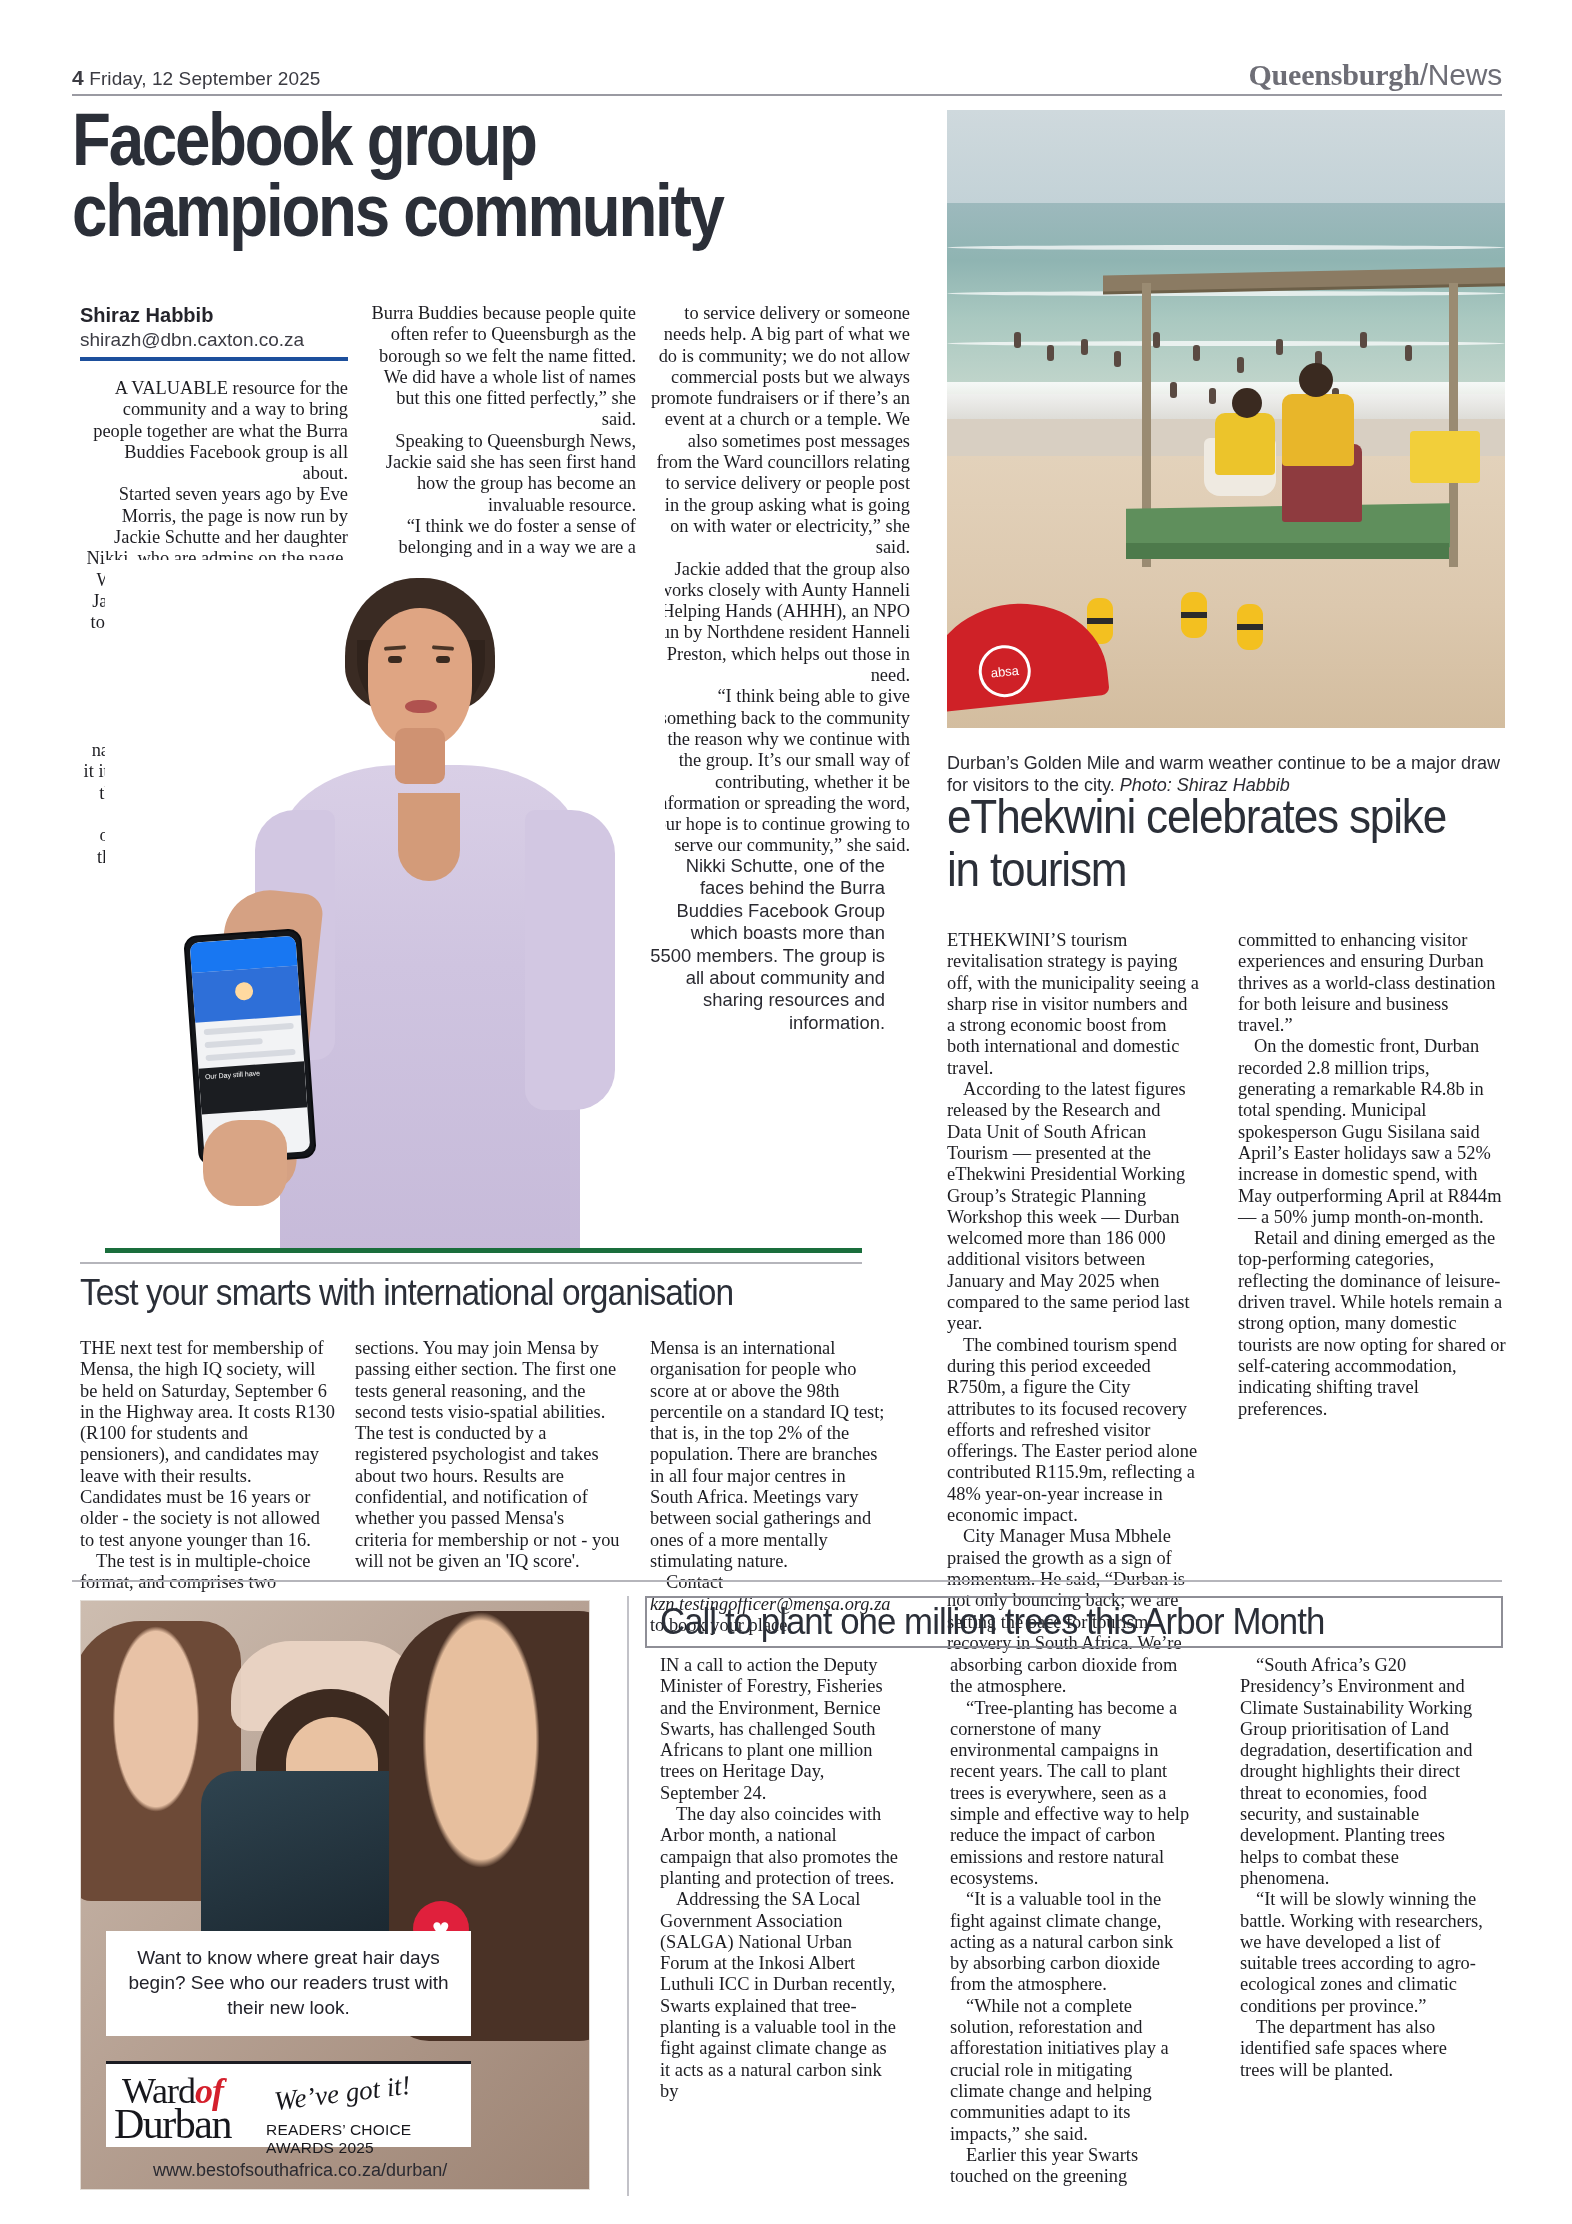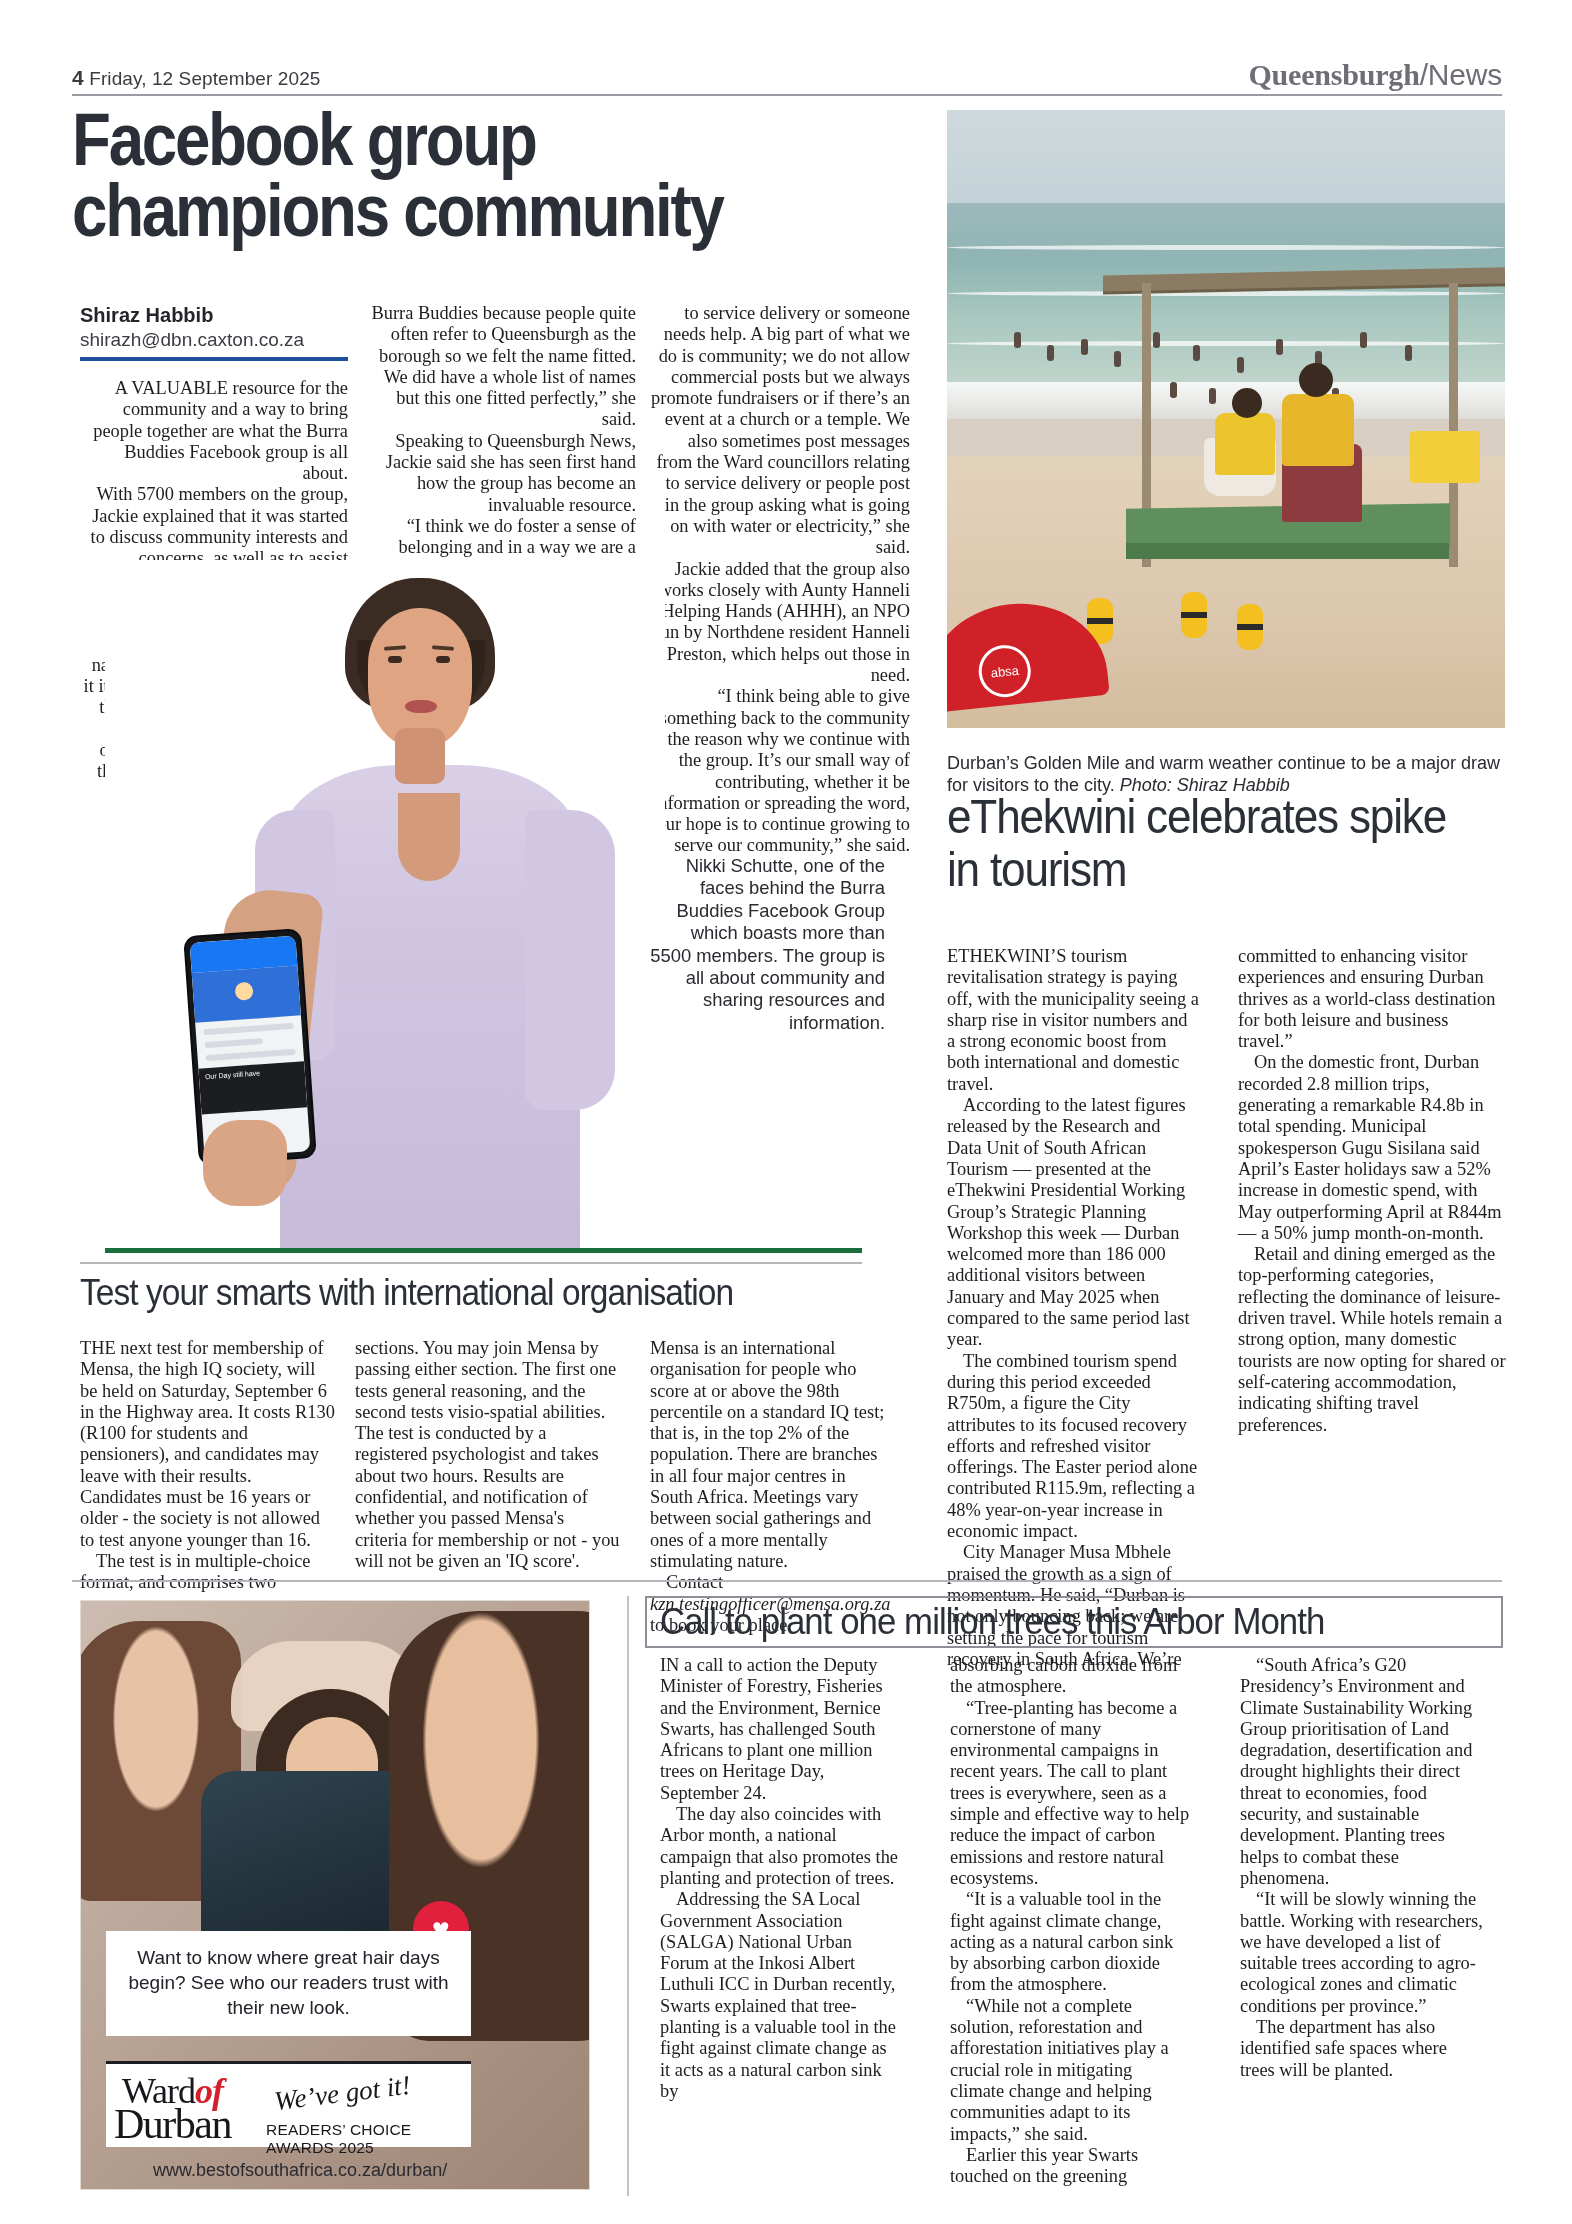--- a/index.html
+++ b/index.html
@@ -220,21 +220,21 @@
     font-family:"Liberation Sans", sans-serif;
     font-size:48px; line-height:53px; color:#2b2f38; letter-spacing:-1.3px;
     transform:scaleX(.92); transform-origin:left top;
   }
   .s2col{
     position:absolute;
     font-family:"Liberation Serif", serif;
     font-size:18.4px; line-height:21.3px; color:#1d1d22;
   }
   .s2col p{ margin:0; text-indent:16px; }
-  .s2col p.first{ text-indent:0;margin-top:16px; }
+  .s2col p.first{ text-indent:0; }
   #s2c1{ left:947px; top:930px; width:252px; }
   #s2c2{ left:1238px; top:930px; width:268px; }
 
   
   .rule-mensa{ position:absolute; left:80px; top:1262px; width:782px; height:2px; background:#b5b5bb;}
   .head-mensa{
     position:absolute; left:80px; top:1272px; width:790px;
     font-family:"Liberation Sans", sans-serif;
     font-size:36px; line-height:42px; color:#2b2f38; letter-spacing:-1px;
     transform:scaleX(.93); transform-origin:left top;
@@ -369,20 +369,21 @@
   <div class="head-main">Facebook group champions community</div>
 
   <div class="byline">
     <div class="name">Shiraz Habbib</div>
     <div class="mail">shirazh@dbn.caxton.co.za</div>
     <div class="bar"></div>
   </div>
 
   <div class="s1col" id="s1c1">
     <p class="first">A VALUABLE resource for the community and a way to bring people together are what the Burra Buddies Facebook group is all about.</p>
+    <p>Started seven years ago by Eve Morris, the page is now run by Jackie Schutte and her daughter Nikki, who are admins on the page.</p>
     <p>With 5700 members on the group, Jackie explained that it was started to discuss community interests and concerns, as well as to assist residents with queries and information.</p>
     <p>“The group was actually started by Eve Morris under a different name at the time but at the heart of it it was community. I joined Eve as the group continued to grow from strength to strength, before officially taking over as admin on the page. We decided on the name</p>
   </div>
   <div class="s1col" id="s1c2">
     <p class="first">Burra Buddies because people quite often refer to Queensburgh as the borough so we felt the name fitted. We did have a whole list of names but this one fitted perfectly,” she said.</p>
     <p>Speaking to Queensburgh News, Jackie said she has seen first hand how the group has become an invaluable resource.</p>
     <p>“I think we do foster a sense of belonging and in a way we are a hub of information when it comes</p>
   </div>
   <div class="s1col" id="s1c3">
     <p class="first">to service delivery or someone needs help. A big part of what we do is community; we do not allow commercial posts but we always promote fundraisers or if there’s an event at a church or a temple. We also sometimes post messages from the Ward councillors relating to service delivery or people post in the group asking what is going on with water or electricity,” she said.</p>

